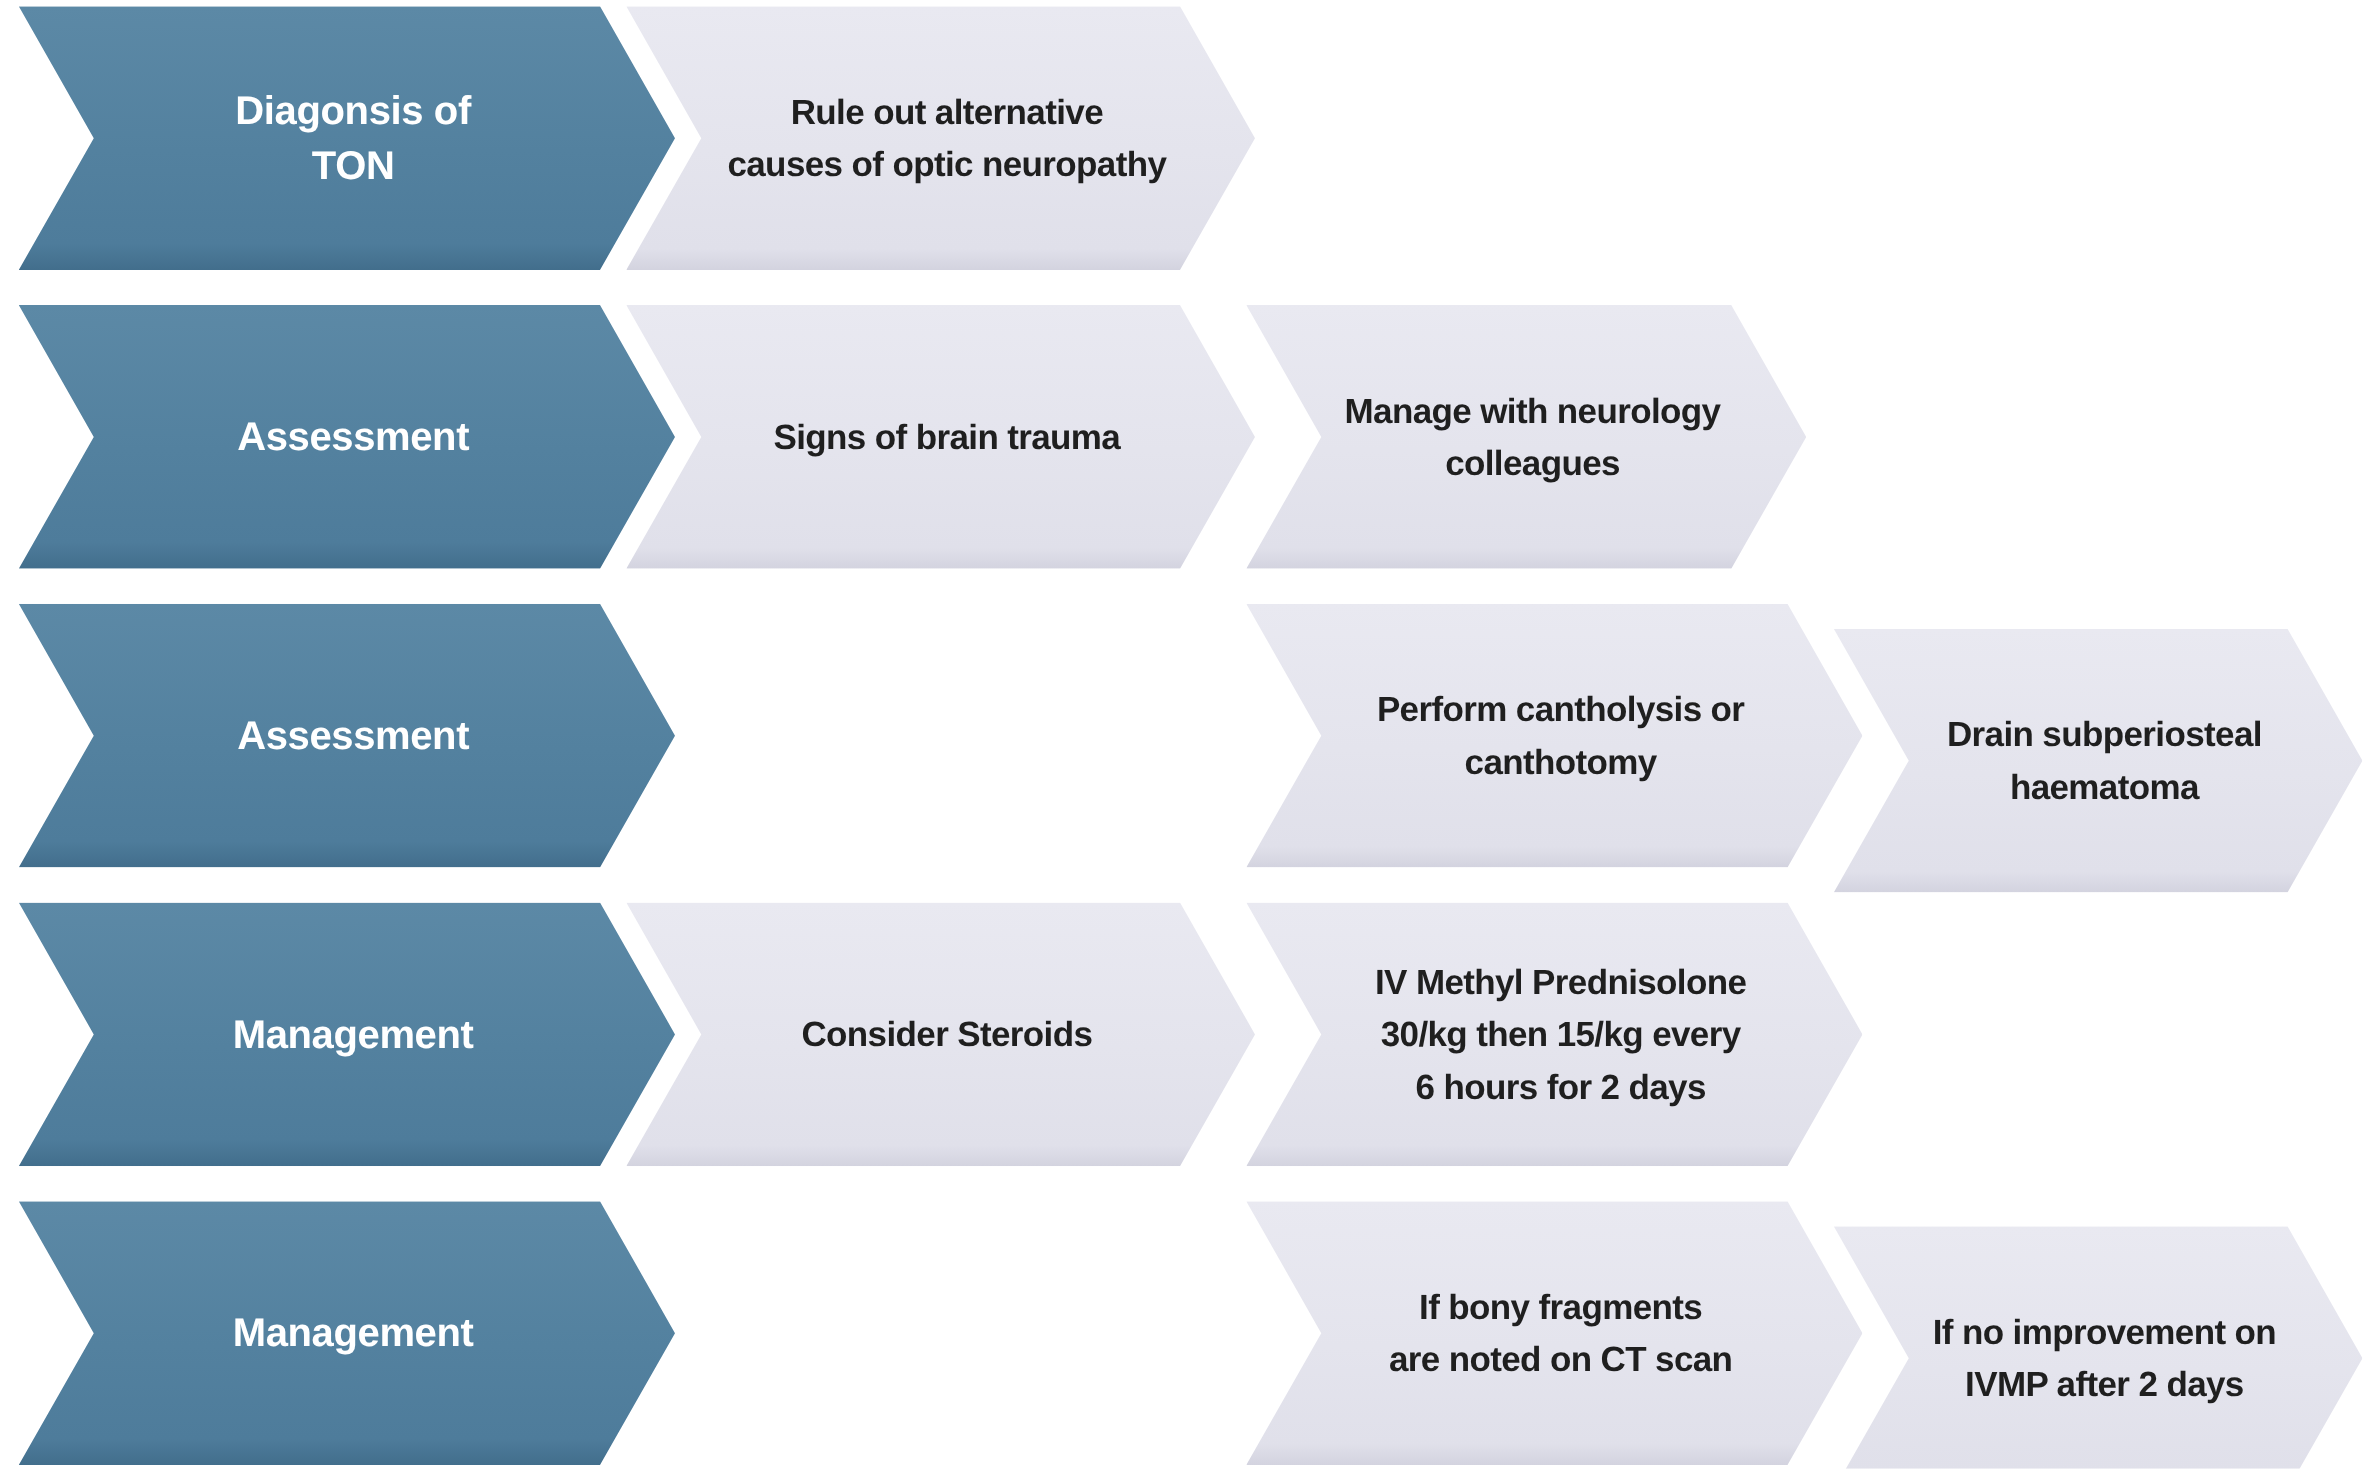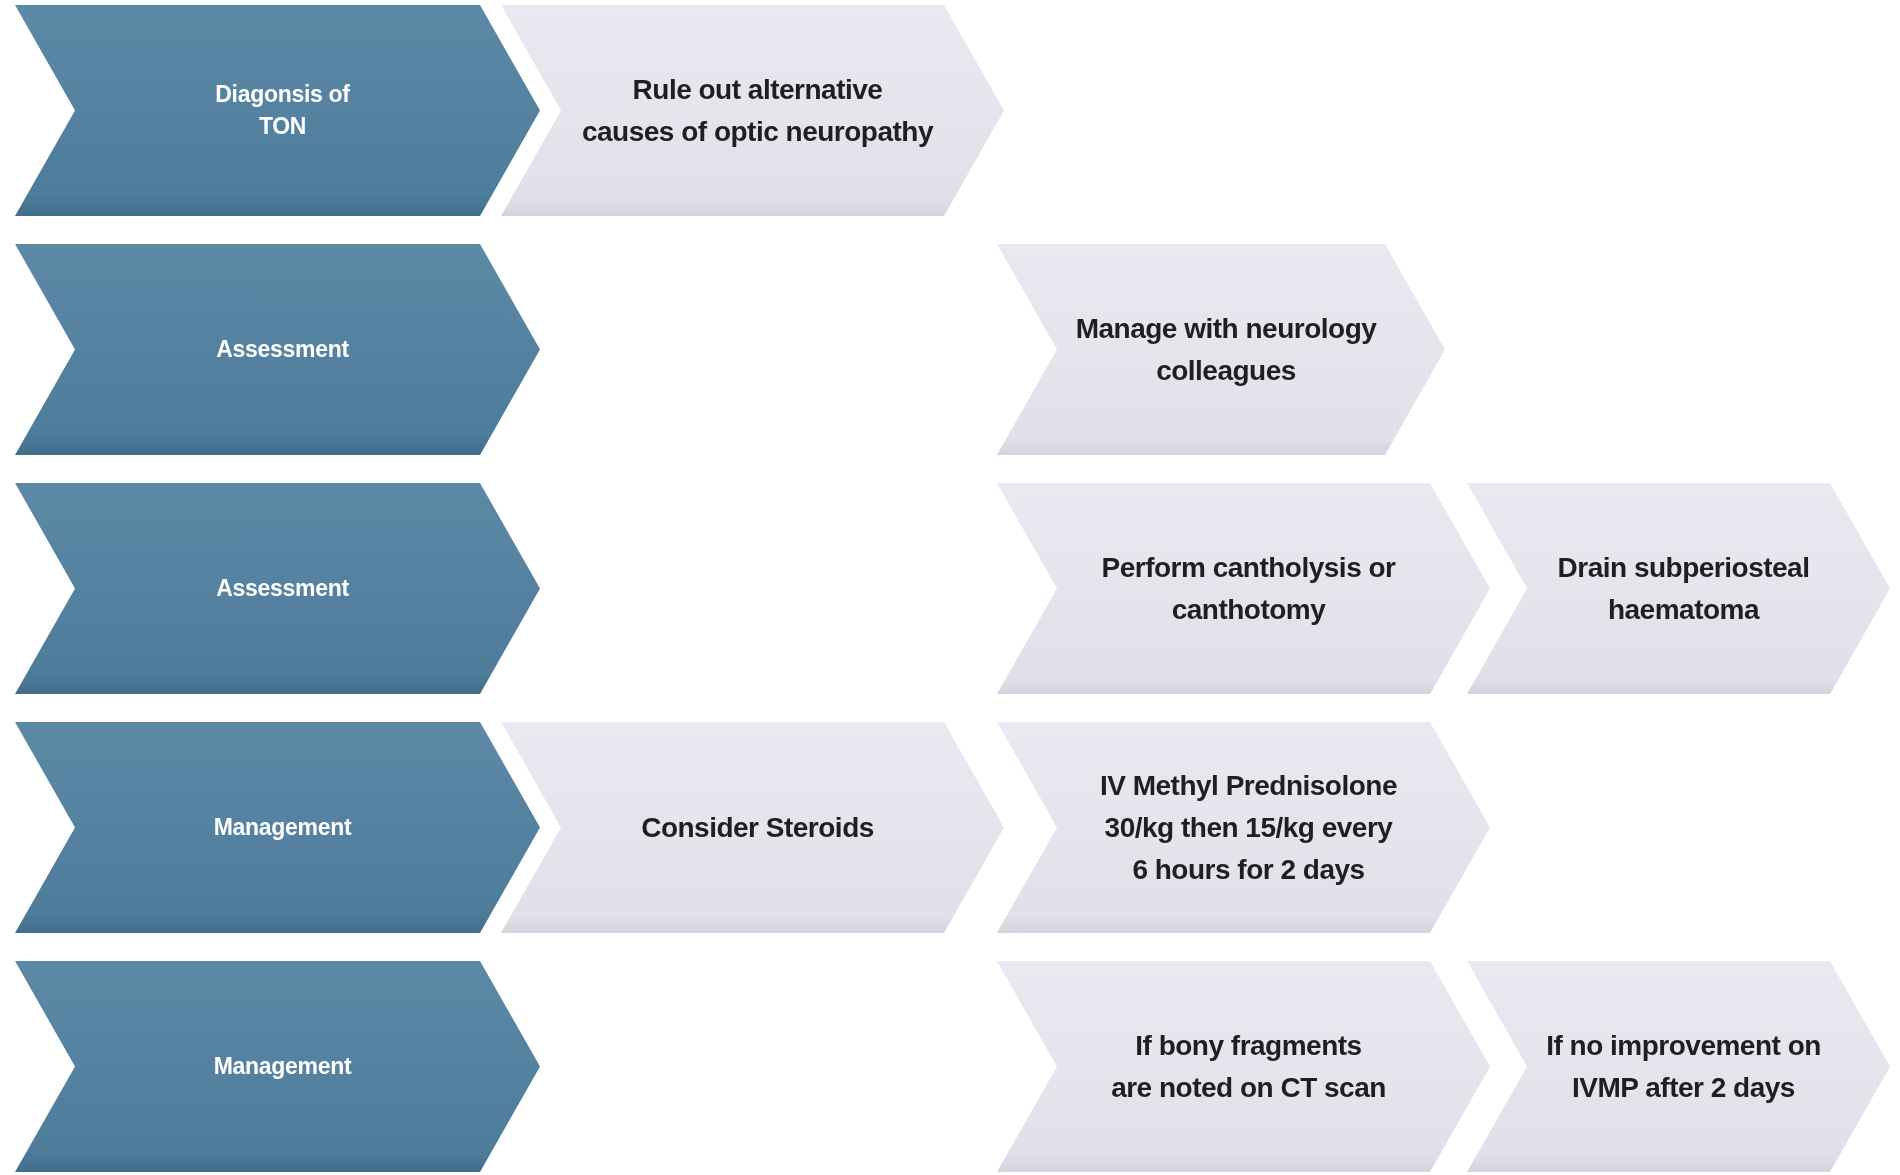--- a/index.html
+++ b/index.html
@@ -32,39 +32,39 @@
     box-sizing: border-box;
     padding: 0 55px 0 65px;
     clip-path: polygon(0 0, calc(100% - 60px) 0, 100% 50%, calc(100% - 60px) 100%, 0 100%, 60px 50%);
   }
   .chevron .txt {
     white-space: pre-line;
   }
   .stage {
     background: linear-gradient(180deg, #5c89a6 0%, #53819f 55%, #4e7c9b 90%, #426e8c 100%);
     color: #ffffff;
-    font-size: 23px;
+    font-size: 32px;
     font-weight: 700;
     letter-spacing: -0.3px;
     line-height: 1.35;
   }
   .step {
     background: linear-gradient(180deg, #e9e9f1 0%, #e4e4ed 55%, #e0e0ea 92%, #d3d3df 100%);
     color: #1f1f1f;
     font-size: 28px;
     font-weight: 700;
     letter-spacing: -0.5px;
     line-height: 1.5;
   }
   
   .c0  { left: 15px;   width: 525px; }
   .c1  { left: 501px;  width: 503px; }
   .c2  { left: 997px;  width: 493px; }
   .c2s { left: 997px;  width: 448px; } 
-  .c3  { left: 1467px; width: 423px; }
+  .c3  { left: 1467px; width: 423px; margin-top: 20px; }
   
   .r0 { top: 5px; }
   .r1 { top: 244px; }
   .r2 { top: 483px; }
   .r3 { top: 722px; }
   .r4 { top: 961px; }
 </style>
 </head>
 <body>
 
@@ -77,20 +77,23 @@
     </div>
     <div class="chevron step c1">
       <span class="txt">Rule out alternative
 causes of optic neuropathy</span>
     </div>
   </div>
 
   <div class="row r1">
     <div class="chevron stage c0">
       <span class="txt">Assessment</span>
+    </div>
+    <div class="chevron step c1">
+      <span class="txt">Signs of brain trauma</span>
     </div>
     <div class="chevron step c2s">
       <span class="txt">Manage with neurology
 colleagues</span>
     </div>
   </div>
 
   <div class="row r2">
     <div class="chevron stage c0">
       <span class="txt">Assessment</span>

